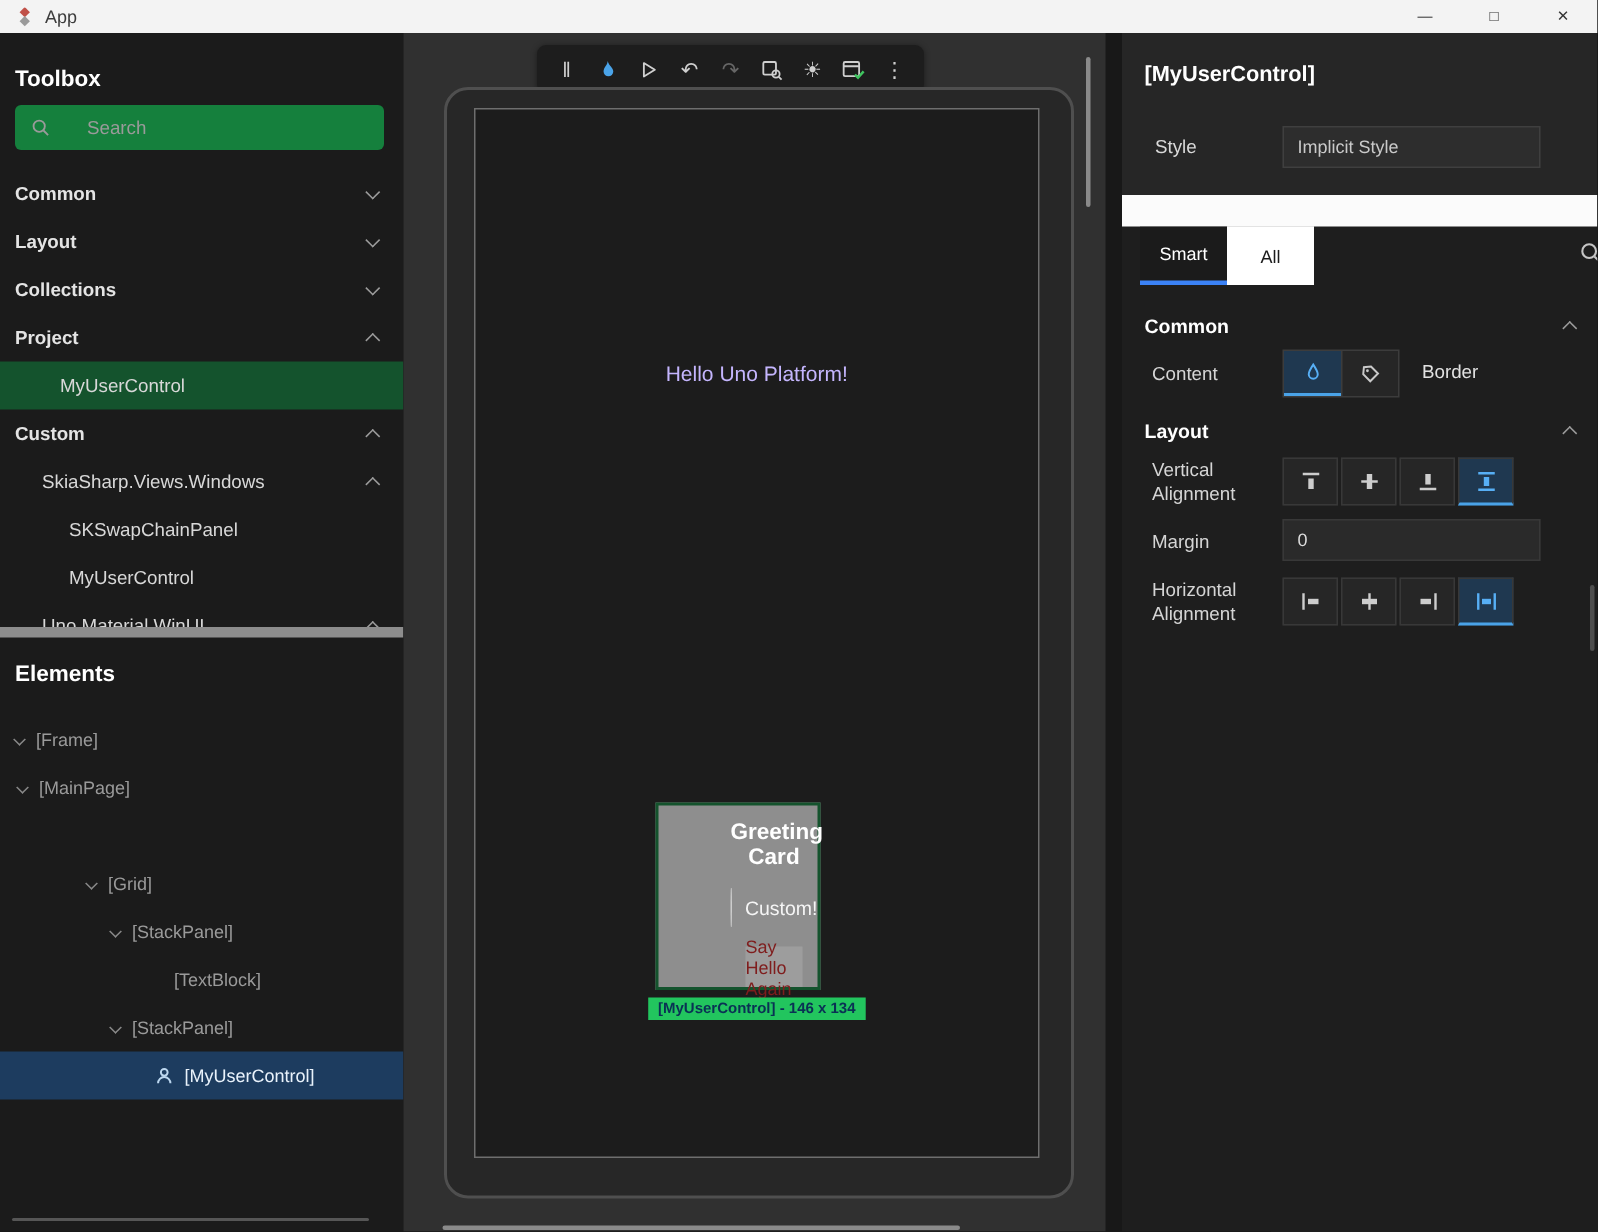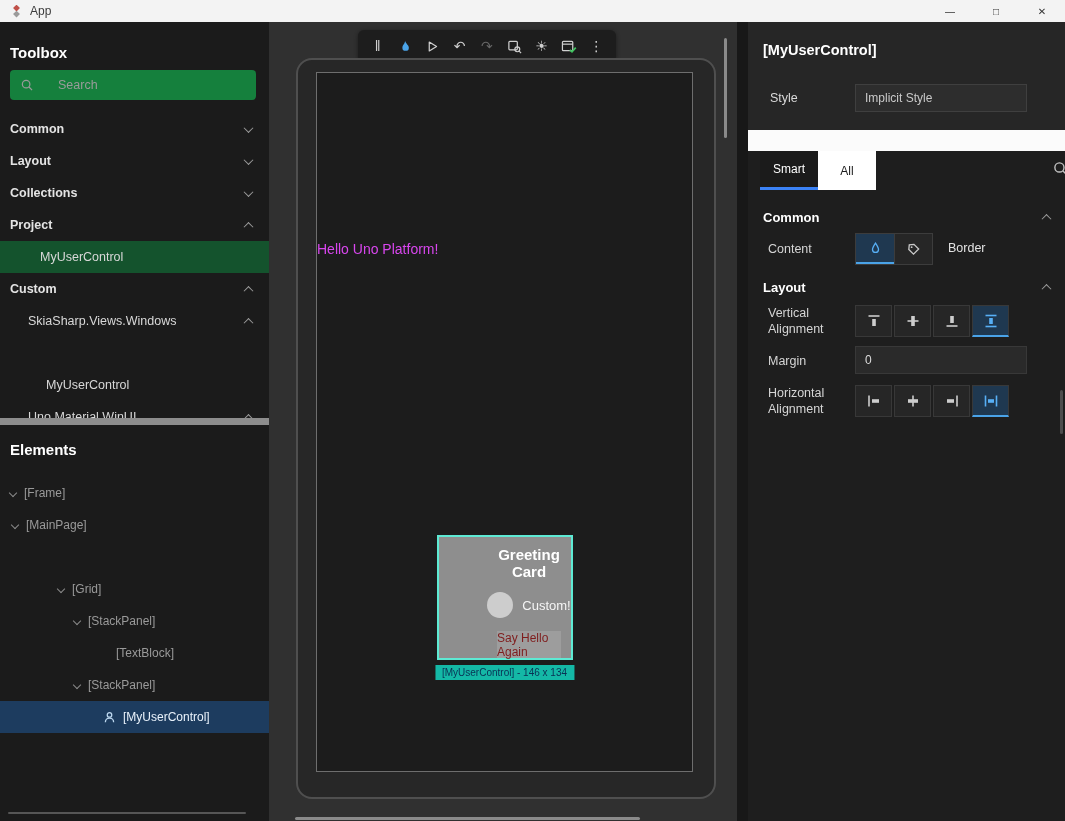--- a/index.html
+++ b/index.html
@@ -36,28 +36,28 @@
   .uc-icon{display:flex;margin-right:6px;}
   .bottom-line{position:absolute;left:8px;top:790px;width:238px;height:2px;background:#565656;border-radius:1px;}
 
   
   .canvas{position:absolute;left:269px;top:22px;width:468px;height:799px;background:#303030;}
   .design-toolbar{position:absolute;left:89px;top:8px;width:258px;height:32px;background:#1d1d1d;border-radius:6px;display:flex;align-items:center;justify-content:space-around;padding:0 6px;box-shadow:0 1px 4px rgba(0,0,0,.45);}
   .tb-icon{color:#cfcfcf;font-size:14px;line-height:1;display:flex;align-items:center;justify-content:center;width:24px;height:24px;}
   .tb-icon.dim{color:#666;}
   .phone-frame{position:absolute;left:27px;top:36px;width:420px;height:741px;border:2px solid #4f4f4f;border-radius:16px;background:#272727;}
   .phone-screen{position:absolute;left:18px;top:12px;width:377px;height:700px;border:1px solid #6e6e6e;background:#1c1c1c;}
-  .hello-text{position:absolute;left:0;right:0;top:168px;color:#d946ef;font-size:14px;}
-  .greeting-card{position:absolute;left:120px;top:462px;width:136px;height:125px;background:#8e8e8e;border:2px solid #5eead4;padding-left:48px;}
+  .hello-text{position:absolute;left:0;right:0;top:168px;text-align:center;color:#c4b5fd;font-size:14px;}
+  .greeting-card{position:absolute;left:120px;top:462px;width:110px;height:125px;background:#8e8e8e;border:2px solid #14532d;padding-left:48px;}
   .gc-title{margin-top:9px;text-align:center;color:#fff;font-weight:bold;font-size:15px;}
   .gc-row{display:flex;align-items:center;justify-content:center;gap:9px;margin-top:12px;}
   .gc-circle{width:26px;height:26px;border-radius:50%;background:#cdcdcd;}
   .gc-hello{color:#f5f5f5;font-size:13px;}
   .gc-button{margin:13px 10px 0;height:27px;background:#9d9d9d;color:#7f1d1d;font-size:12px;display:flex;align-items:center;justify-content:center;}
-  .sel-badge{position:absolute;left:50%;transform:translateX(-50%);top:592px;background:#14b8a6;color:#0a3154;font-size:10px;padding:2px 7px;white-space:nowrap;}
+  .sel-badge{position:absolute;left:50%;transform:translateX(-50%);top:592px;background:#22c55e;color:#0a3154;font-size:10px;padding:2px 7px;white-space:nowrap;font-weight:bold;}
   .v-scroll{position:absolute;left:455px;top:16px;width:3px;height:100px;background:#8a8a8a;border-radius:2px;}
   .h-scroll{position:absolute;left:26px;top:795px;width:345px;height:3px;background:#8a8a8a;border-radius:2px;}
 
   
   .right-panel{position:absolute;left:748px;top:22px;width:317px;height:799px;background:#1e1e1e;overflow:hidden;}
   .rp-header{position:absolute;left:0;top:0;width:317px;height:108px;background:#262626;}
   .rp-title{position:absolute;left:15px;top:20px;font-size:14.5px;font-weight:bold;color:#fff;}
   .style-label{position:absolute;left:22px;top:69px;font-size:12.5px;color:#d9d9d9;}
   .style-input{position:absolute;left:107px;top:62px;width:172px;height:28px;background:#2d2d2d;border:1px solid #3f3f3f;color:#c9c9c9;font-size:12px;padding:12px 9px;font-family:inherit;}
   .white-band{position:absolute;left:0;top:108px;width:317px;height:21px;background:#fbfbfb;}
@@ -133,20 +133,23 @@
       <span class="lbl">MyUserControl</span>
     </div>
     <div class="tb-row" style="top:251px">
       <span class="lbl">Custom</span>
       <span class="chev up"></span>
     </div>
     <div class="tb-row plain subgroup" style="top:283px">
       <span class="lbl">SkiaSharp.Views.Windows</span>
       <span class="chev up"></span>
     </div>
+    <div class="tb-row plain subitem" style="top:315px">
+      <span class="lbl">SKSwapChainPanel</span>
+    </div>
     <div class="tb-row plain subitem" style="top:347px">
       <span class="lbl">MyUserControl</span>
     </div>
     <div class="tb-row plain subgroup" style="top:379px">
       <span class="lbl">Uno.Material.WinUI</span>
       <span class="chev up"></span>
     </div>
 
     <div class="splitter"></div>
 

